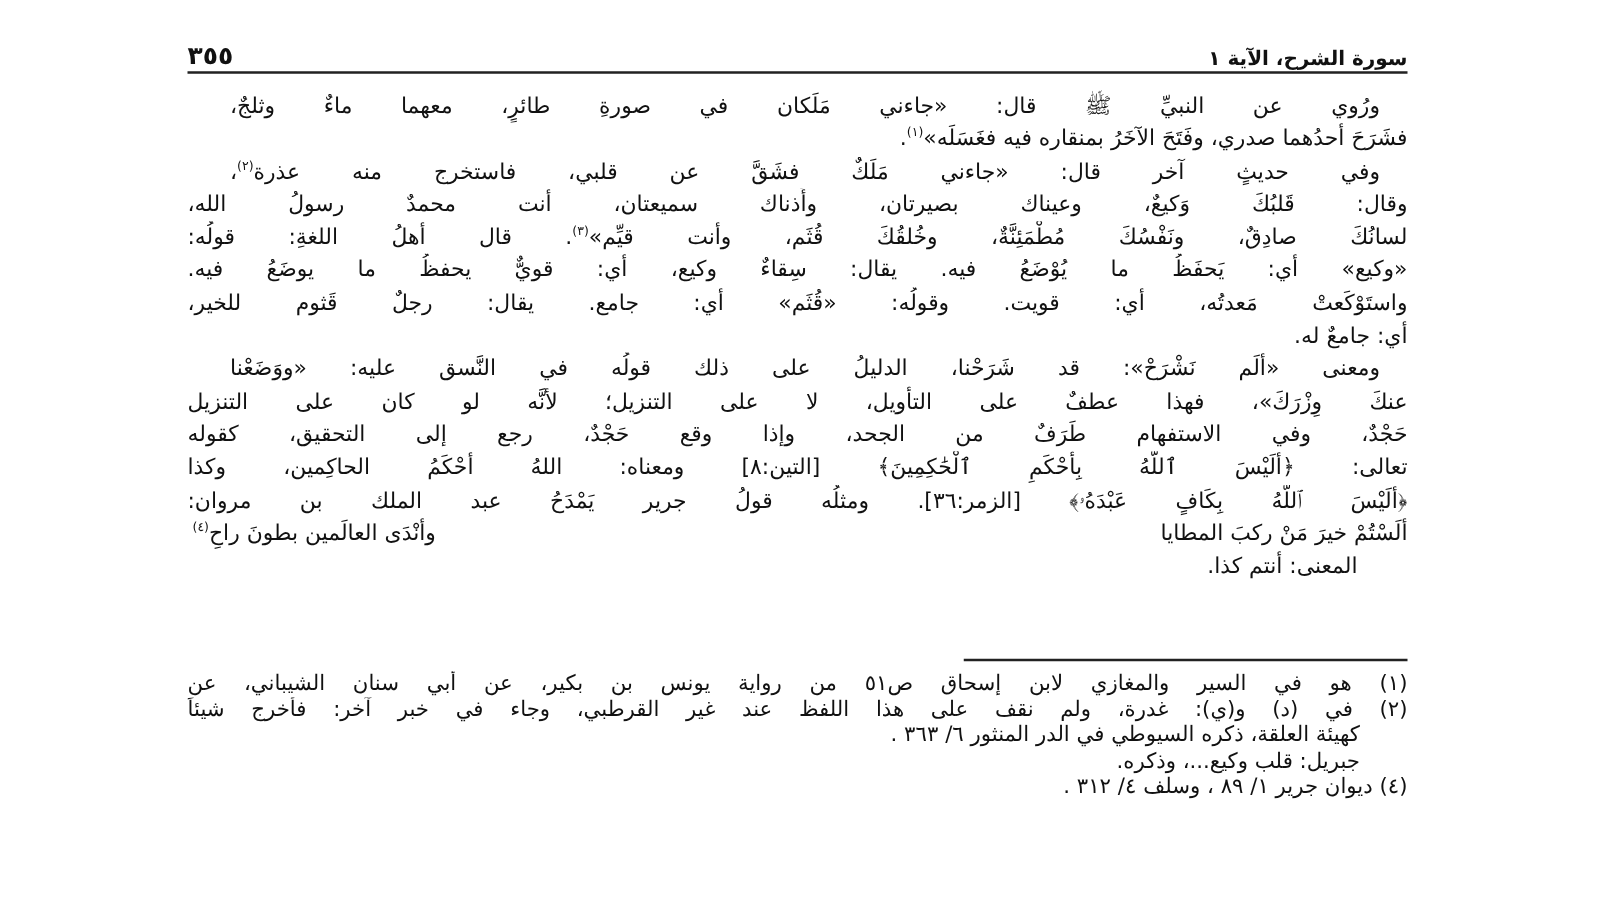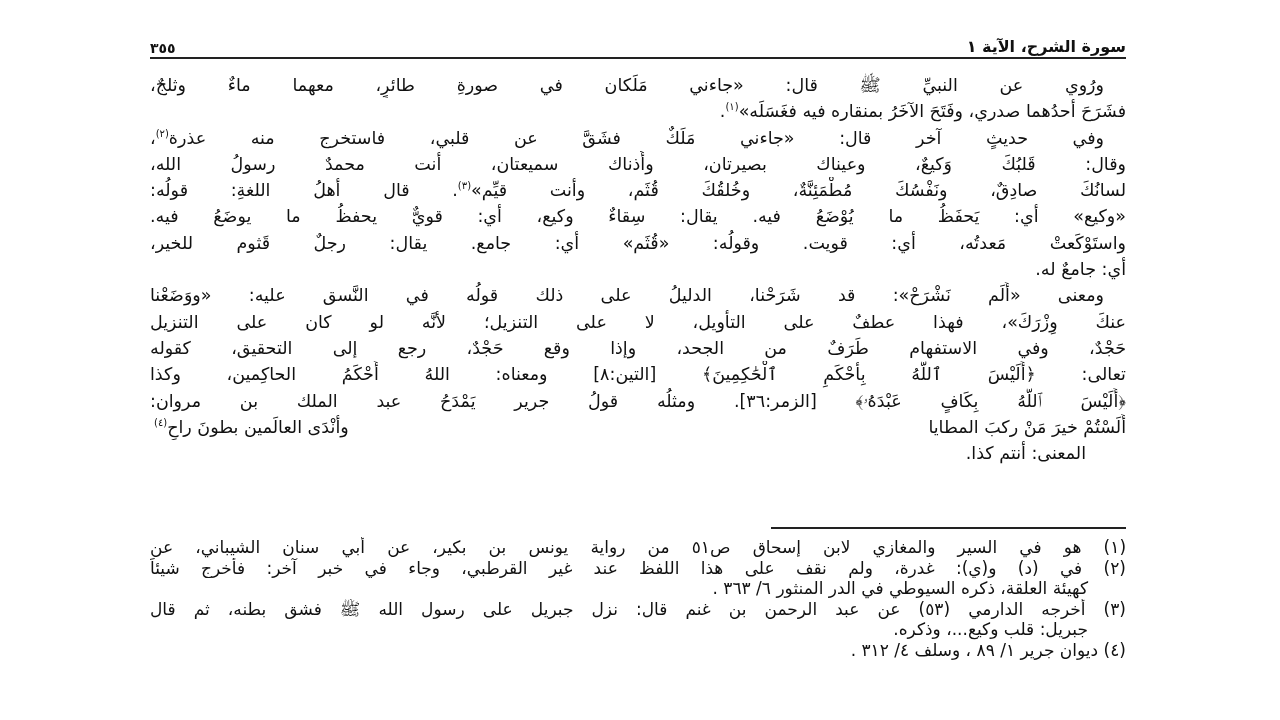--- a/index.html
+++ b/index.html
@@ -2,27 +2,27 @@
 <html><head>
 <meta charset="utf-8">
 <style>
   html, body { margin:0; padding:0; background:#ffffff; }
   body { width:1280px; height:720px; overflow:hidden; position:relative;
          font-family:"DejaVu Sans", sans-serif; color:#111; }
   .page { position:absolute; left:150px; top:0; width:976px; height:720px; direction:rtl; }
   .header { position:absolute; top:34px; left:0; right:0; height:22px; display:flex;
             justify-content:space-between; align-items:flex-end; font-weight:bold; font-size:16px; }
   .header .title { text-align:center; }
-  .header .pageno { direction:rtl; font-size:14px; }
+  .header .pageno { direction:rtl; font-size:20px; }
   .header-rule { position:absolute; top:57px; left:0; right:0; height:2px; background:#222; }
   .body { position:absolute; top:72px; left:0; right:0; }
   .line { height:26.3px; line-height:26.3px; font-size:17.5px; white-space:nowrap;
           text-align:justify; text-align-last:justify; overflow:hidden; }
   .line.short { text-align-last:right; }
-  .line.indent { padding-right:22px; }
+  .line.indent { padding-right:22px;margin-left:34px; }
   .line.poem { display:flex; justify-content:space-between; padding-left:4px; }
   .line.poem span { white-space:nowrap; }
   .line.meaning { padding-right:40px; text-align-last:right; }
   sup { font-size:10px; line-height:0; }
   .fn-rule { position:absolute; top:527px; right:0; width:355px; height:1.5px; background:#222; }
   .footnotes { position:absolute; top:537px; left:0; right:0; }
   .fn-line { height:20.5px; line-height:20.5px; font-size:17px; white-space:nowrap;
              text-align:justify; text-align-last:justify; overflow:hidden; }
   .fn-line.cont { padding-right:38px; text-align-last:right; }
   .fn-line.short { text-align-last:right; }
@@ -58,18 +58,17 @@
     </div>
     <div class="line meaning"><span>المعنى: أنتم كذا.</span></div>
   </div>
 
   <div class="fn-rule"></div>
 
   <div class="footnotes">
     <div class="fn-line"><span>(١)</span> <span>هو في السير والمغازي لابن إسحاق ص٥١ من رواية يونس بن بكير، عن أبي سنان الشيباني، عن</span></div>
     <div class="fn-line"><span>(٢)</span> <span>في (د) و(ي): غدرة، ولم نقف على هذا اللفظ عند غير القرطبي، وجاء في خبر آخر: فأخرج شيئاً</span></div>
     <div class="fn-line cont"><span>كهيئة العلقة، ذكره السيوطي في الدر المنثور ٦/ ٣٦٣ .</span></div>
-    <div class="fn-line"><span>(٣)</span> <span>أخرجه الدارمي (٥٣) عن عبد الرحمن بن غنم قال: نزل جبريل على رسول الله ﷺ فشق بطنه، ثم قال</span></div>
     <div class="fn-line cont"><span>جبريل: قلب وكيع...، وذكره.</span></div>
     <div class="fn-line short"><span>(٤)</span> <span>ديوان جرير ١/ ٨٩ ، وسلف ٤/ ٣١٢ .</span></div>
   </div>
 
 </div>
 
 </body></html>

